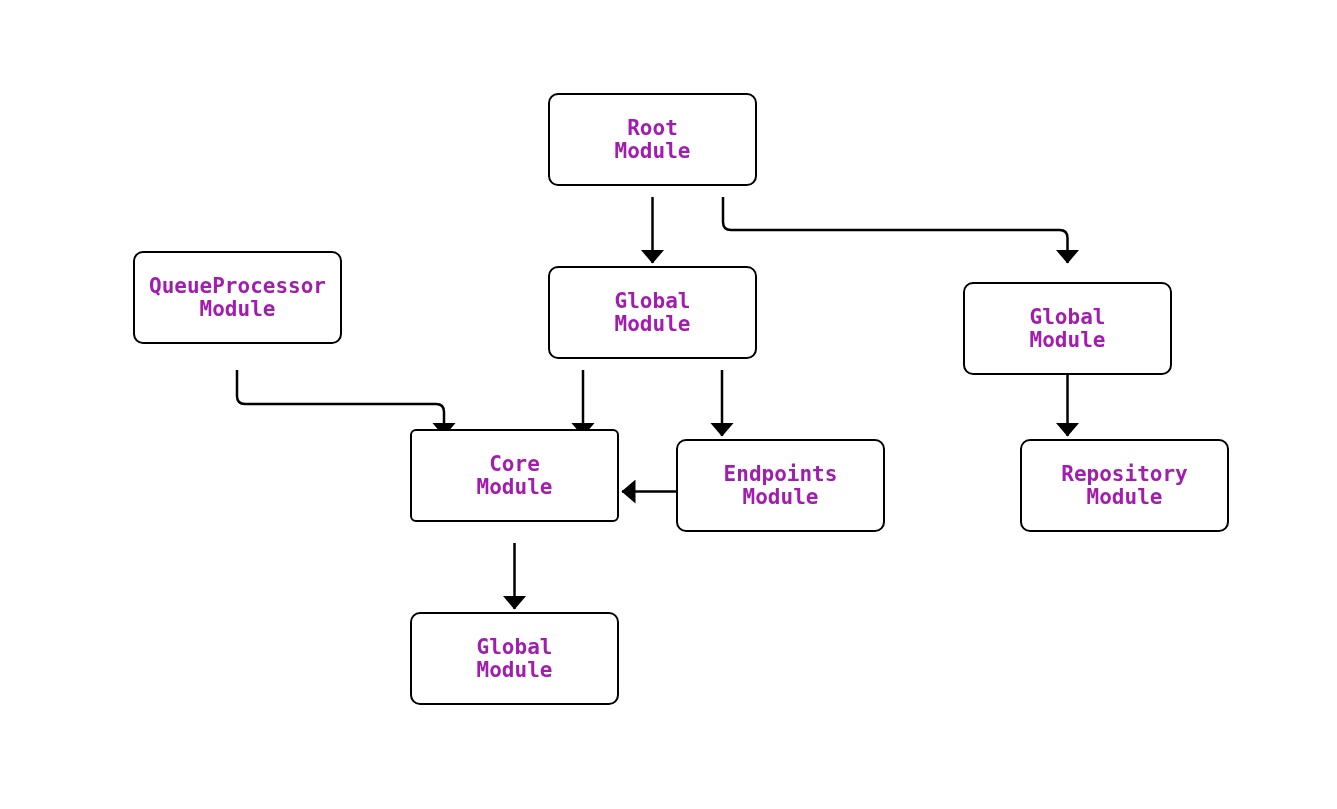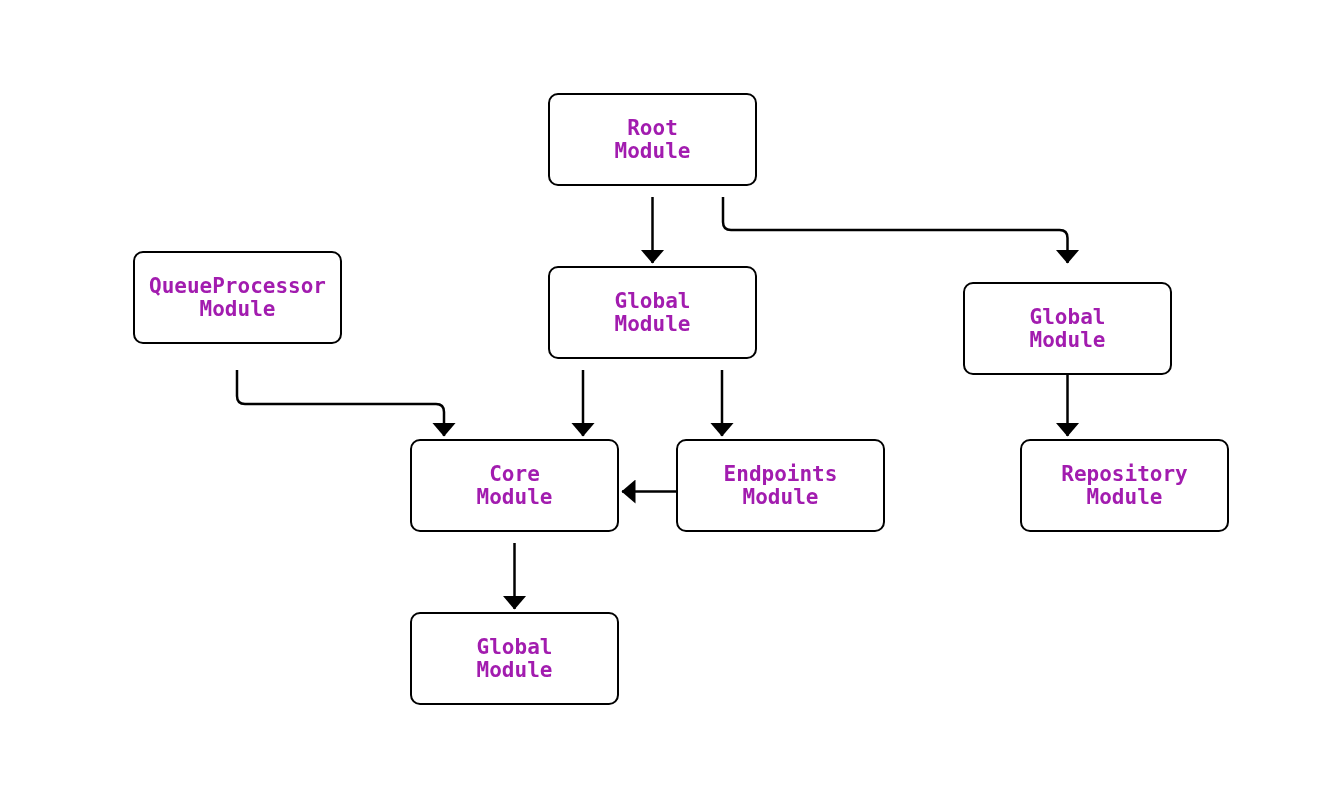--- a/index.html
+++ b/index.html
@@ -39,21 +39,21 @@
     font-size: 21px;
     font-weight: bold;
     line-height: 23px;
   }
   .node span { display: block; }
 
   .node-root          { left: 548px;  top: 93px;  }
   .node-queueprocessor{ left: 133px;  top: 251px; }
   .node-server        { left: 548px;  top: 266px; }
   .node-global        { left: 963px;  top: 282px; }
-  .node-core          { left: 410px;  top: 439px; }
+  .node-core          { left: 410px;  top: 429px; border-radius: 6px; }
   .node-endpoints     { left: 676px;  top: 439px; }
   .node-repository    { left: 1020px;  top: 439px; }
   .node-queue         { left: 410px;  top: 612px; }
 </style>
 </head>
 <body>
 
 <div class="canvas">
 
   <svg class="edges" viewBox="0 0 1337 809" xmlns="http://www.w3.org/2000/svg">

